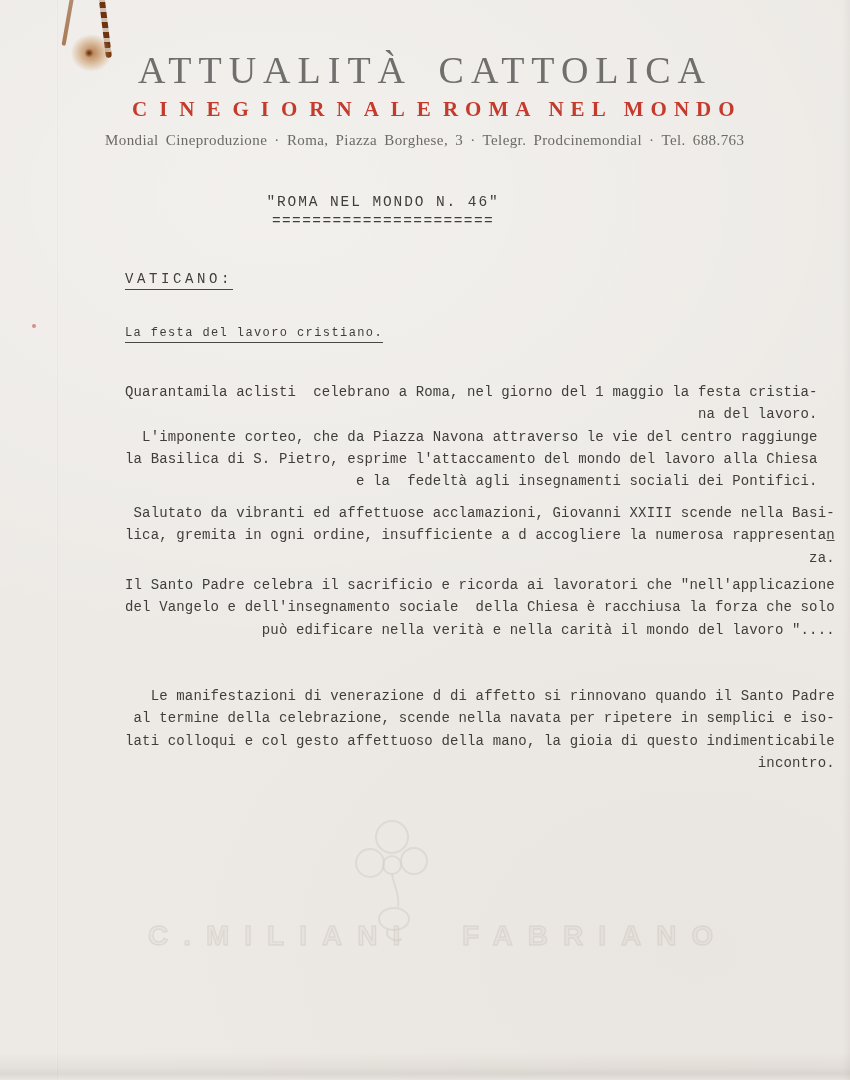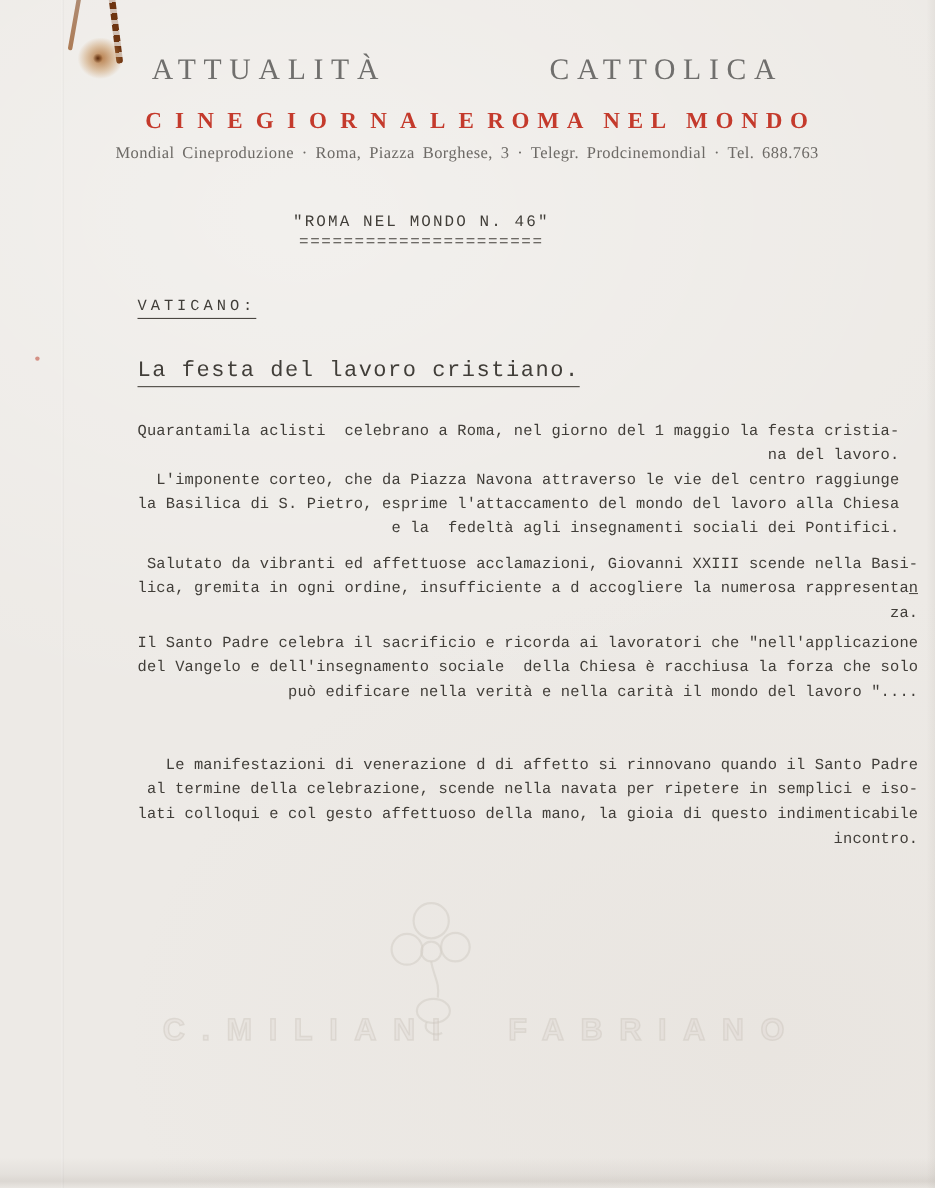--- a/index.html
+++ b/index.html
@@ -54,21 +54,21 @@
   .red-speck{
     position:absolute;left:32px;top:324px;width:4px;height:4px;border-radius:50%;
     background:rgba(190,70,50,0.55);
   }
 
   
   .lh-title{
     position:absolute;left:138px;top:48px;width:574px;
     display:flex;justify-content:space-between;
     font-family:"Liberation Serif","DejaVu Serif",serif;
-    font-size:27px;font-weight:400;color:#706f6d;
+    font-size:38px;font-weight:400;color:#706f6d;
     letter-spacing:7px;white-space:nowrap;
   }
   .lh-sub{
     position:absolute;left:132px;top:97px;width:584px;
     display:flex;justify-content:space-between;
     font-family:"Liberation Serif","DejaVu Serif",serif;
     font-size:21px;font-weight:700;color:#c43a2c;
     white-space:nowrap;
   }
   .lh-sub .l{letter-spacing:12px;}
@@ -90,21 +90,21 @@
   .doc-title .t{display:block;margin-bottom:6px;}
   .doc-title .u{display:block;letter-spacing:1.4px;}
 
   .section-label{
     position:absolute;left:125px;top:271px;
     font-size:14px;letter-spacing:3.6px;
     border-bottom:1.5px solid #4a4641;padding-bottom:2px;
   }
   .doc-heading{
     position:absolute;left:125px;top:326px;
-    font-size:20px;letter-spacing:1.4px;
+    font-size:12px;letter-spacing:1.4px;
     border-bottom:1.5px solid #4a4641;padding-bottom:2px;text-align:center;
   }
   .para{
     position:absolute;left:125px;
     font-size:14px;line-height:22.3px;letter-spacing:0.15px;
     white-space:pre;
     text-align:right;
   }
   .p1{top:381px;}
   .p2{top:502px;}

